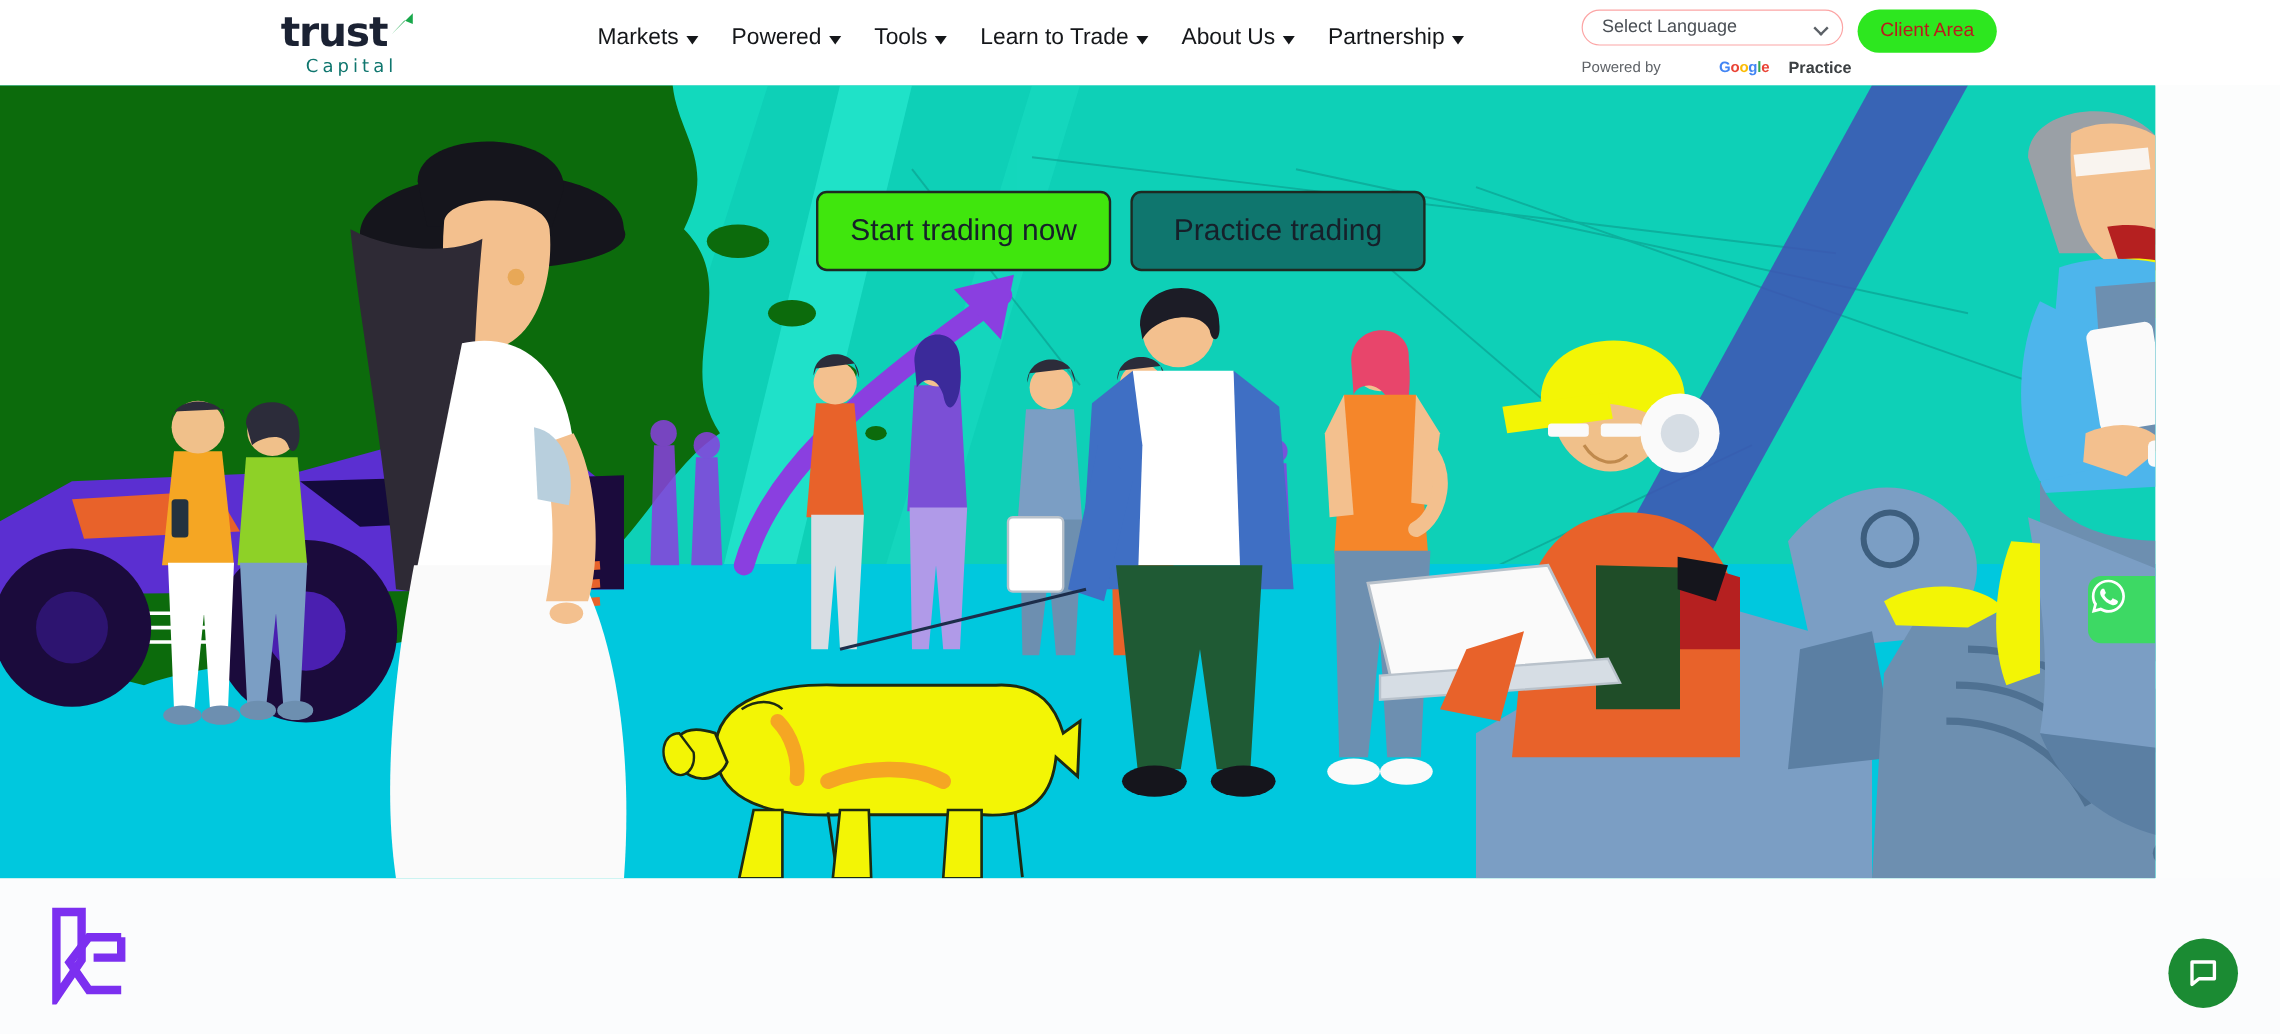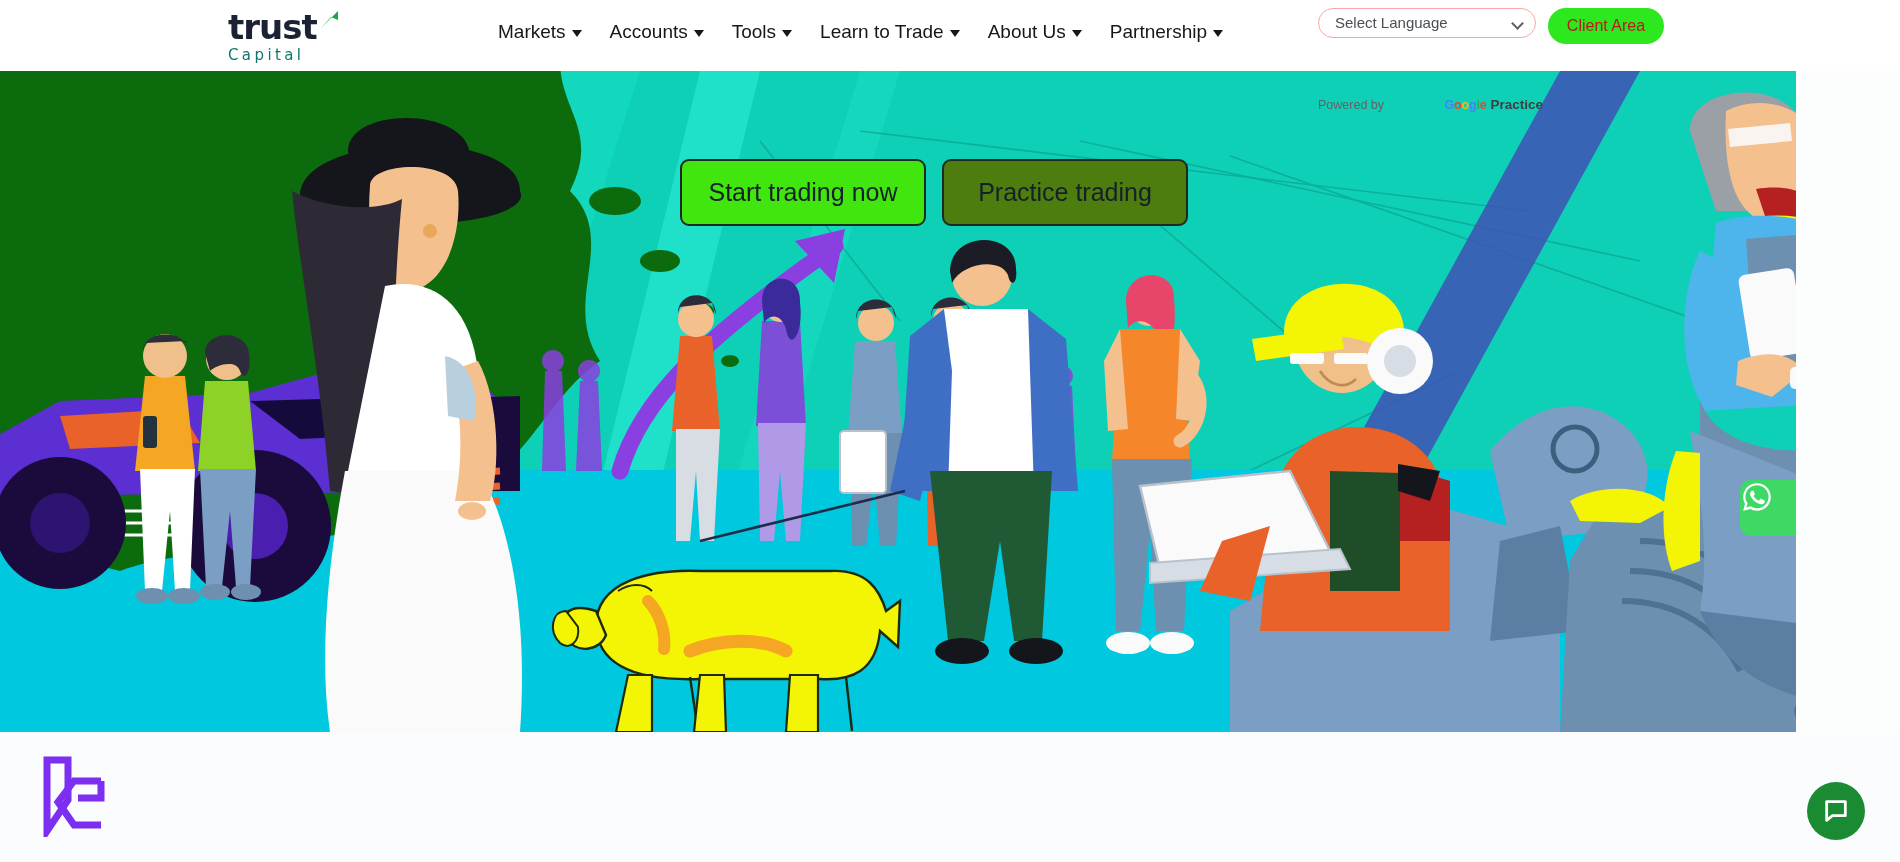--- a/index.html
+++ b/index.html
@@ -10,21 +10,21 @@
   }
   .page { position: relative; width: 1900px; height: 862px; background: #fcfdfd; }
 
   
   .header {
     position: absolute; top: 0; left: 0; width: 1900px; height: 71px;
     background: #ffffff; z-index: 40;
   }
   .logo-wrap {
     position: absolute; left: 228px; top: 6px; width: 130px; height: 60px;
-    display: flex; flex-direction: column; justify-content: center;
+    display: flex; flex-direction: column; align-items: center; justify-content: center;
   }
   .logo-mark { position: relative; width: 118px; height: 36px; }
   .logo-text {
     font-size: 34px; font-weight: 700; color: #1b2233; letter-spacing: -1px;
     line-height: 36px; font-family: "DejaVu Sans", sans-serif;
   }
   .logo-arrow { position: absolute; right: 6px; top: 0px; width: 22px; height: 22px; }
   .logo-sub {
     font-size: 15px; font-weight: 400; color: #0f766e; letter-spacing: 3.4px;
     margin-top: 1px; font-family: "DejaVu Sans", sans-serif;
@@ -53,21 +53,21 @@
   .lang-chevron {
     position: absolute; right: 14px; top: 11px; width: 9px; height: 9px;
     border-right: 2px solid #5b6066; border-bottom: 2px solid #5b6066;
     transform: rotate(45deg); pointer-events: none;
   }
   .powered {
     position: absolute; left: 1318px; top: 49px; width: 225px;
     display: flex; align-items: baseline; justify-content: space-between;
     font-size: 12.5px; color: #5f6368;
   }
-  .gtrans { display: flex; align-items: center; gap: 4px; margin-top: 48px; }
+  .gtrans { display: flex; align-items: flex-start; gap: 16px; }
   .g-logo { font-size: 12.5px; font-weight: 600; letter-spacing: -0.2px; }
   .g-logo i { font-style: normal; }
   .g1{color:#4285F4}.g2{color:#EA4335}.g3{color:#FBBC05}.g4{color:#4285F4}.g5{color:#34A853}.g6{color:#EA4335}
   .g-translate { font-size: 13.5px; font-weight: 700; color: #3c4043; }
 
   .client-area {
     position: absolute; left: 1548px; top: 8px; width: 116px; height: 36px;
     background: #2de71f; border: none; border-radius: 18px;
     font-size: 16px; color: #b91c1c; cursor: pointer;
     font-family: "Liberation Sans", sans-serif;
@@ -82,21 +82,21 @@
 
   .hero-buttons {
     position: absolute; top: 88px; left: 680px; display: flex; gap: 16px; z-index: 20;
   }
   .hero-btn {
     border: 2px solid #1d2a22; border-radius: 9px; height: 67px; min-width: 246px;
     font-size: 25px; color: #16202a; cursor: pointer; padding: 0 26px;
     font-family: "Liberation Sans", sans-serif;
   }
   .btn-green { background: #40e60d; }
-  .btn-yellow { background: #4d7c0f; }
+  .btn-yellow { background: #0f766e; }
 
   .callout {
     position: absolute; top: 246px; left: 331px; width: 433px; height: 70px;
     background: #7c2ff0; border-radius: 12px; display: flex; align-items: center;
     justify-content: center; z-index: 21;
   }
   .callout-text { font-size: 23px; font-weight: 700; color: #ffffff; white-space: nowrap; }
 
   .whatsapp {
     position: absolute; top: 409px; right: 0; width: 56px; height: 56px;
@@ -131,21 +131,21 @@
       </div>
       <span class="logo-sub">Capital</span>
     </div>
 
     <nav class="mainnav">
       <div class="nav-item">
         <span>Markets</span>
         <span class="caret"></span>
       </div>
       <div class="nav-item">
-        <span>Accounts</span>
+        <span>Powered</span>
         <span class="caret"></span>
       </div>
       <div class="nav-item">
         <span>Tools</span>
         <span class="caret"></span>
       </div>
       <div class="nav-item">
         <span>Learn to Trade</span>
         <span class="caret"></span>
       </div>

